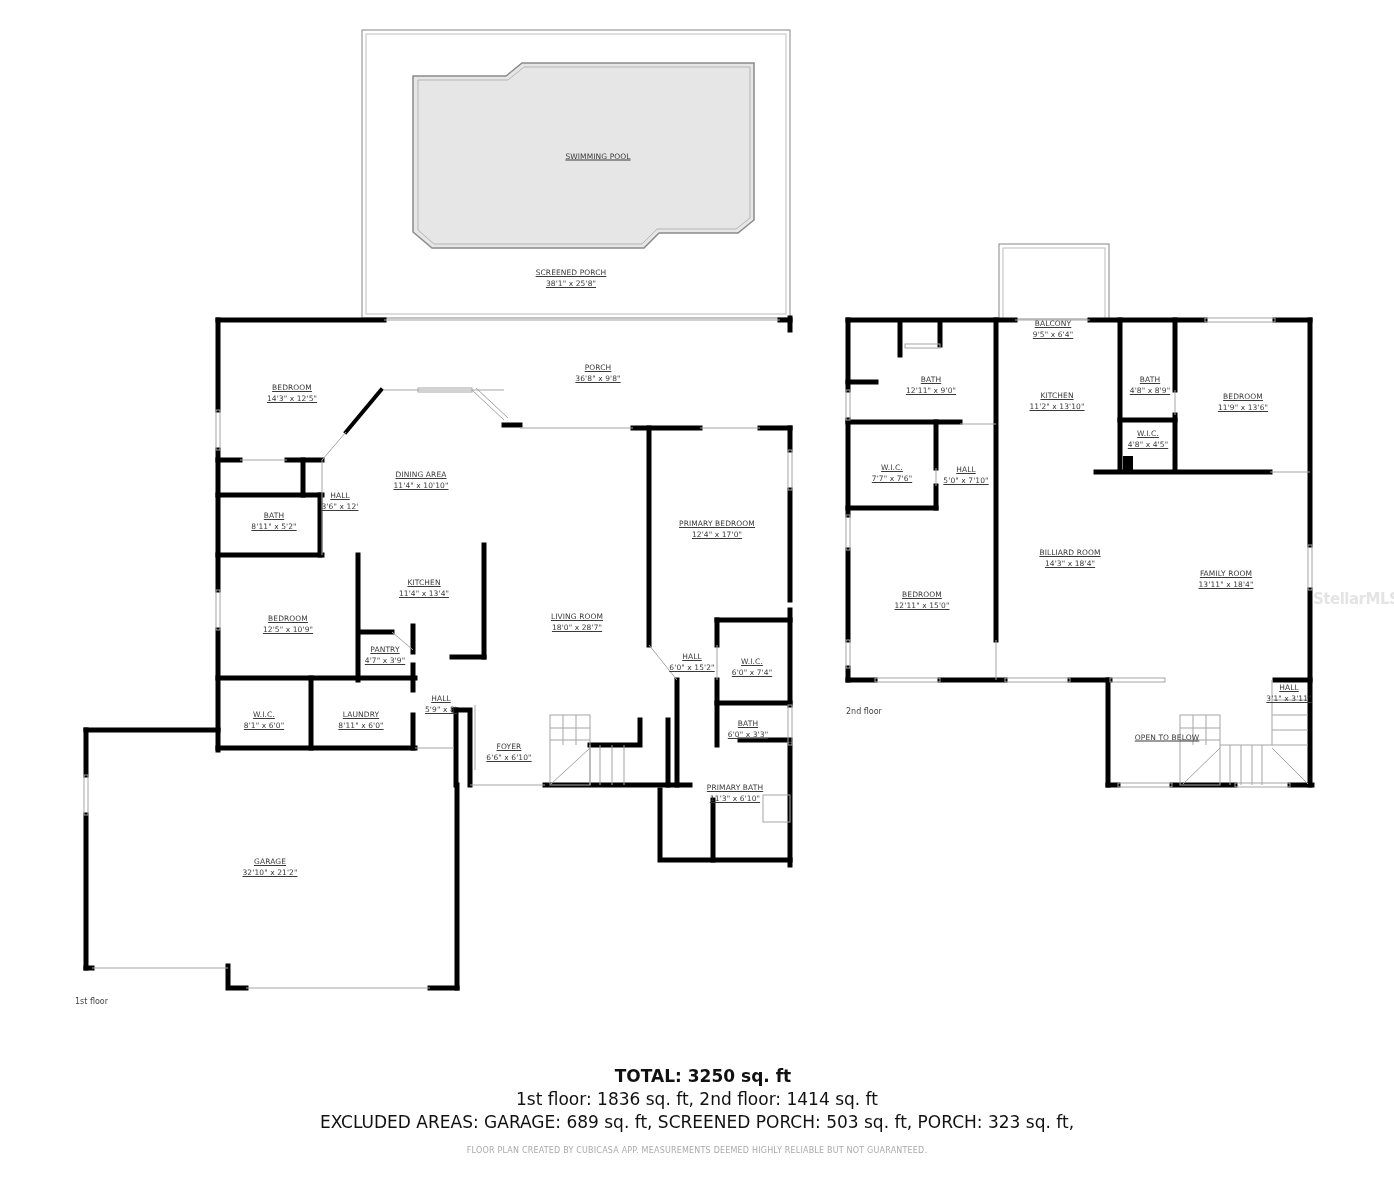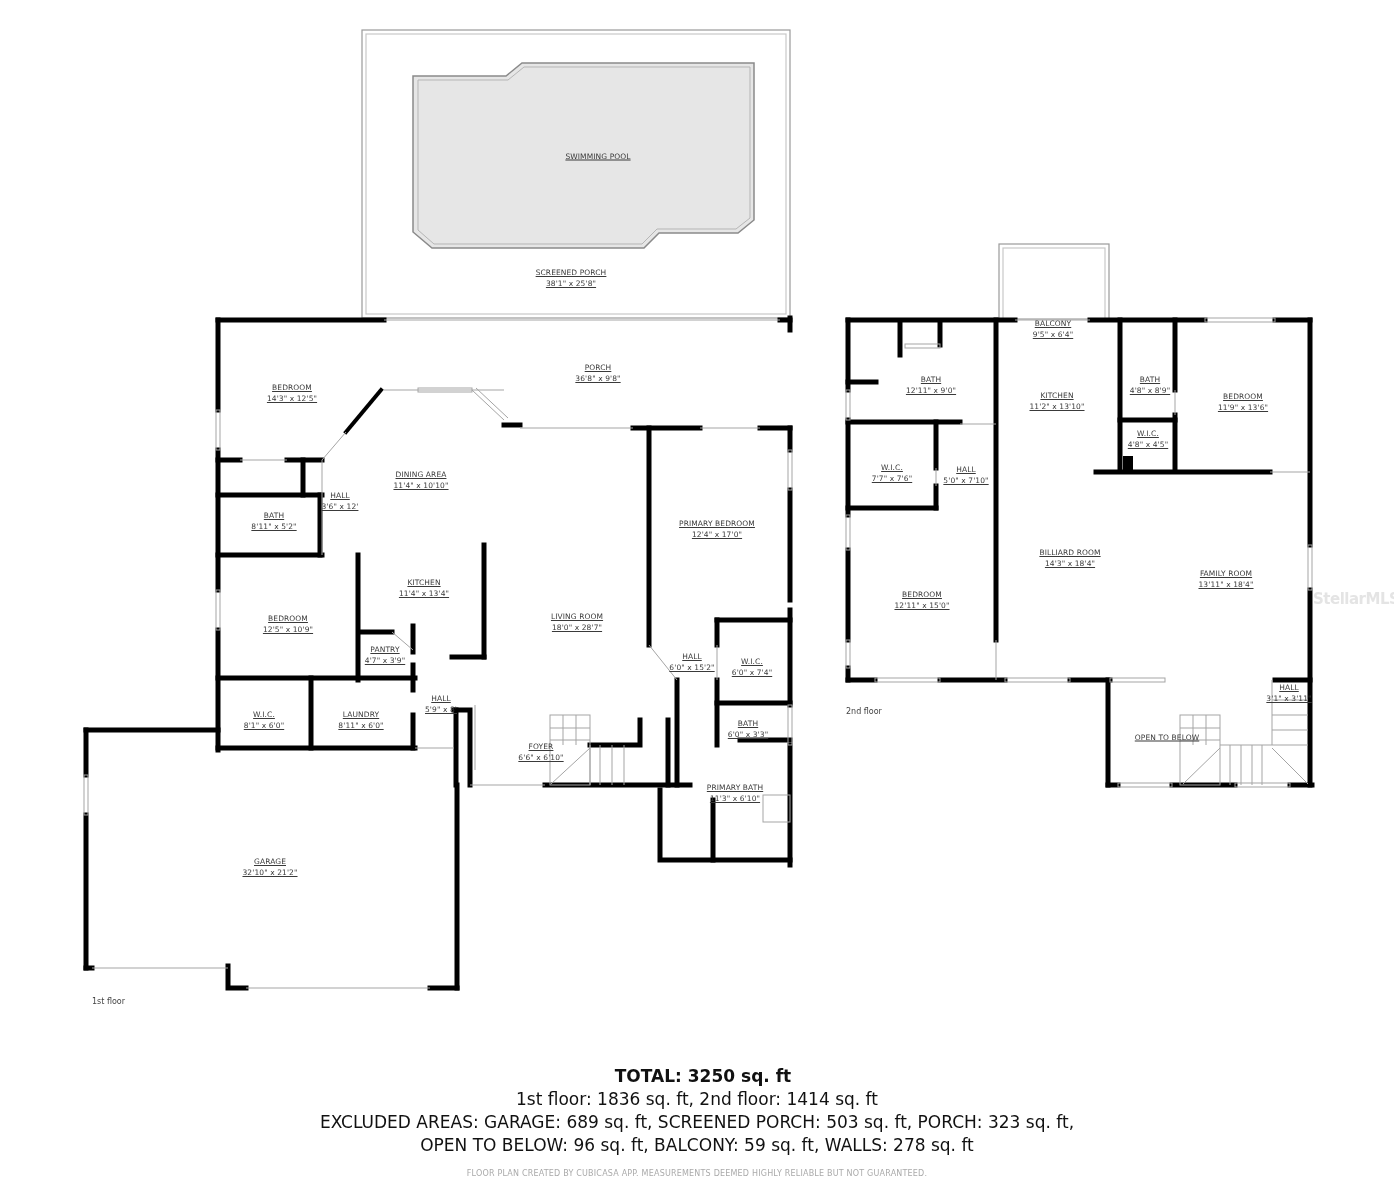--- a/index.html
+++ b/index.html
@@ -263,29 +263,29 @@
   <span class="dm">8'1" x 6'0"</span>
 </div>
 <div class="room-label" style="left:361px;top:720px;">
   <span class="nm">LAUNDRY</span>
   <span class="dm">8'11" x 6'0"</span>
 </div>
 <div class="room-label" style="left:441px;top:704px;">
   <span class="nm">HALL</span>
   <span class="dm">5'9" x 8'</span>
 </div>
-<div class="room-label" style="left:509px;top:752px;margin-left:32px;">
+<div class="room-label" style="left:509px;top:752px;">
   <span class="nm">FOYER</span>
   <span class="dm">6'6" x 6'10"</span>
 </div>
 <div class="room-label" style="left:270px;top:867px;">
   <span class="nm">GARAGE</span>
   <span class="dm">32'10" x 21'2"</span>
 </div>
-<div class="floor-tag" style="left:92px;top:997px;">1st floor</div>
+<div class="floor-tag" style="left:75px;top:997px;">1st floor</div>
 
 <div class="room-label" style="left:1053px;top:288px;margin-top:41px;">
   <span class="nm">BALCONY</span>
   <span class="dm">9'5" x 6'4"</span>
 </div>
 <div class="room-label" style="left:931px;top:385px;">
   <span class="nm">BATH</span>
   <span class="dm">12'11" x 9'0"</span>
 </div>
 <div class="room-label" style="left:1057px;top:401px;">
@@ -332,15 +332,14 @@
   <span class="dm">3'1" x 3'11"</span>
 </div>
 <div class="floor-tag" style="left:846px;top:707px;">2nd floor</div>
 
 <div class="watermark">StellarMLS</div>
 
 <div class="summary">
   <div class="total">TOTAL: 3250 sq. ft</div>
   <div class="line">1st floor: 1836 sq. ft, 2nd floor: 1414 sq. ft</div>
   <div class="line">EXCLUDED AREAS: GARAGE: 689 sq. ft, SCREENED PORCH: 503 sq. ft, PORCH: 323 sq. ft,</div>
-  <div class="line">OPEN TO BELOW: 96 sq. ft, BALCONY: 59 sq. ft, WALLS: 278 sq. ft</div>
   <div class="credit">FLOOR PLAN CREATED BY CUBICASA APP. MEASUREMENTS DEEMED HIGHLY RELIABLE BUT NOT GUARANTEED.</div>
 </div>
 
 </body></html>

